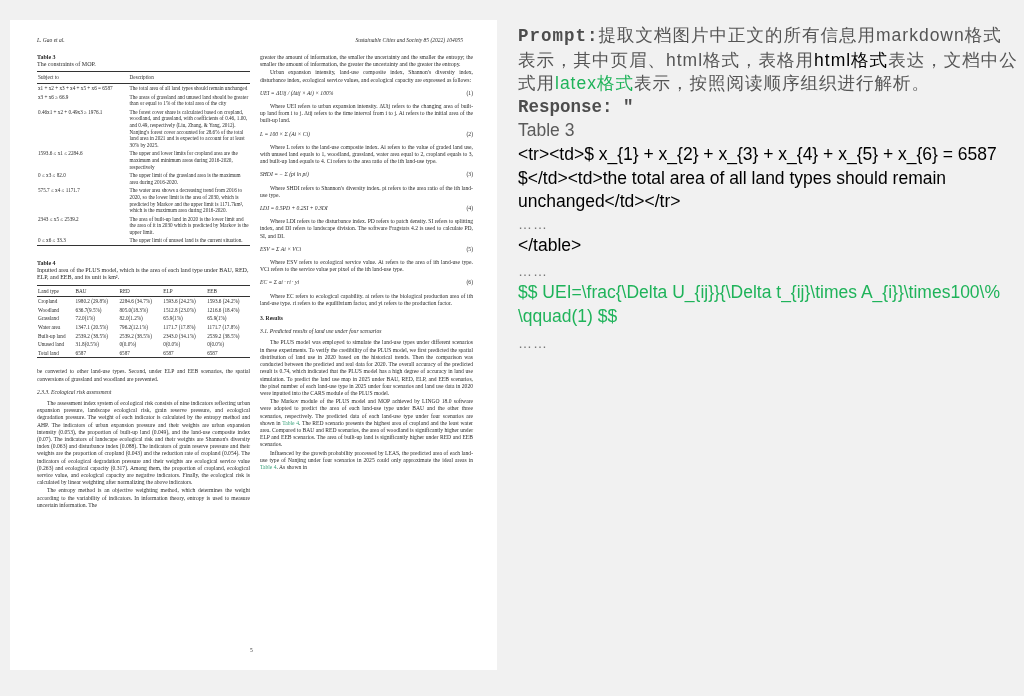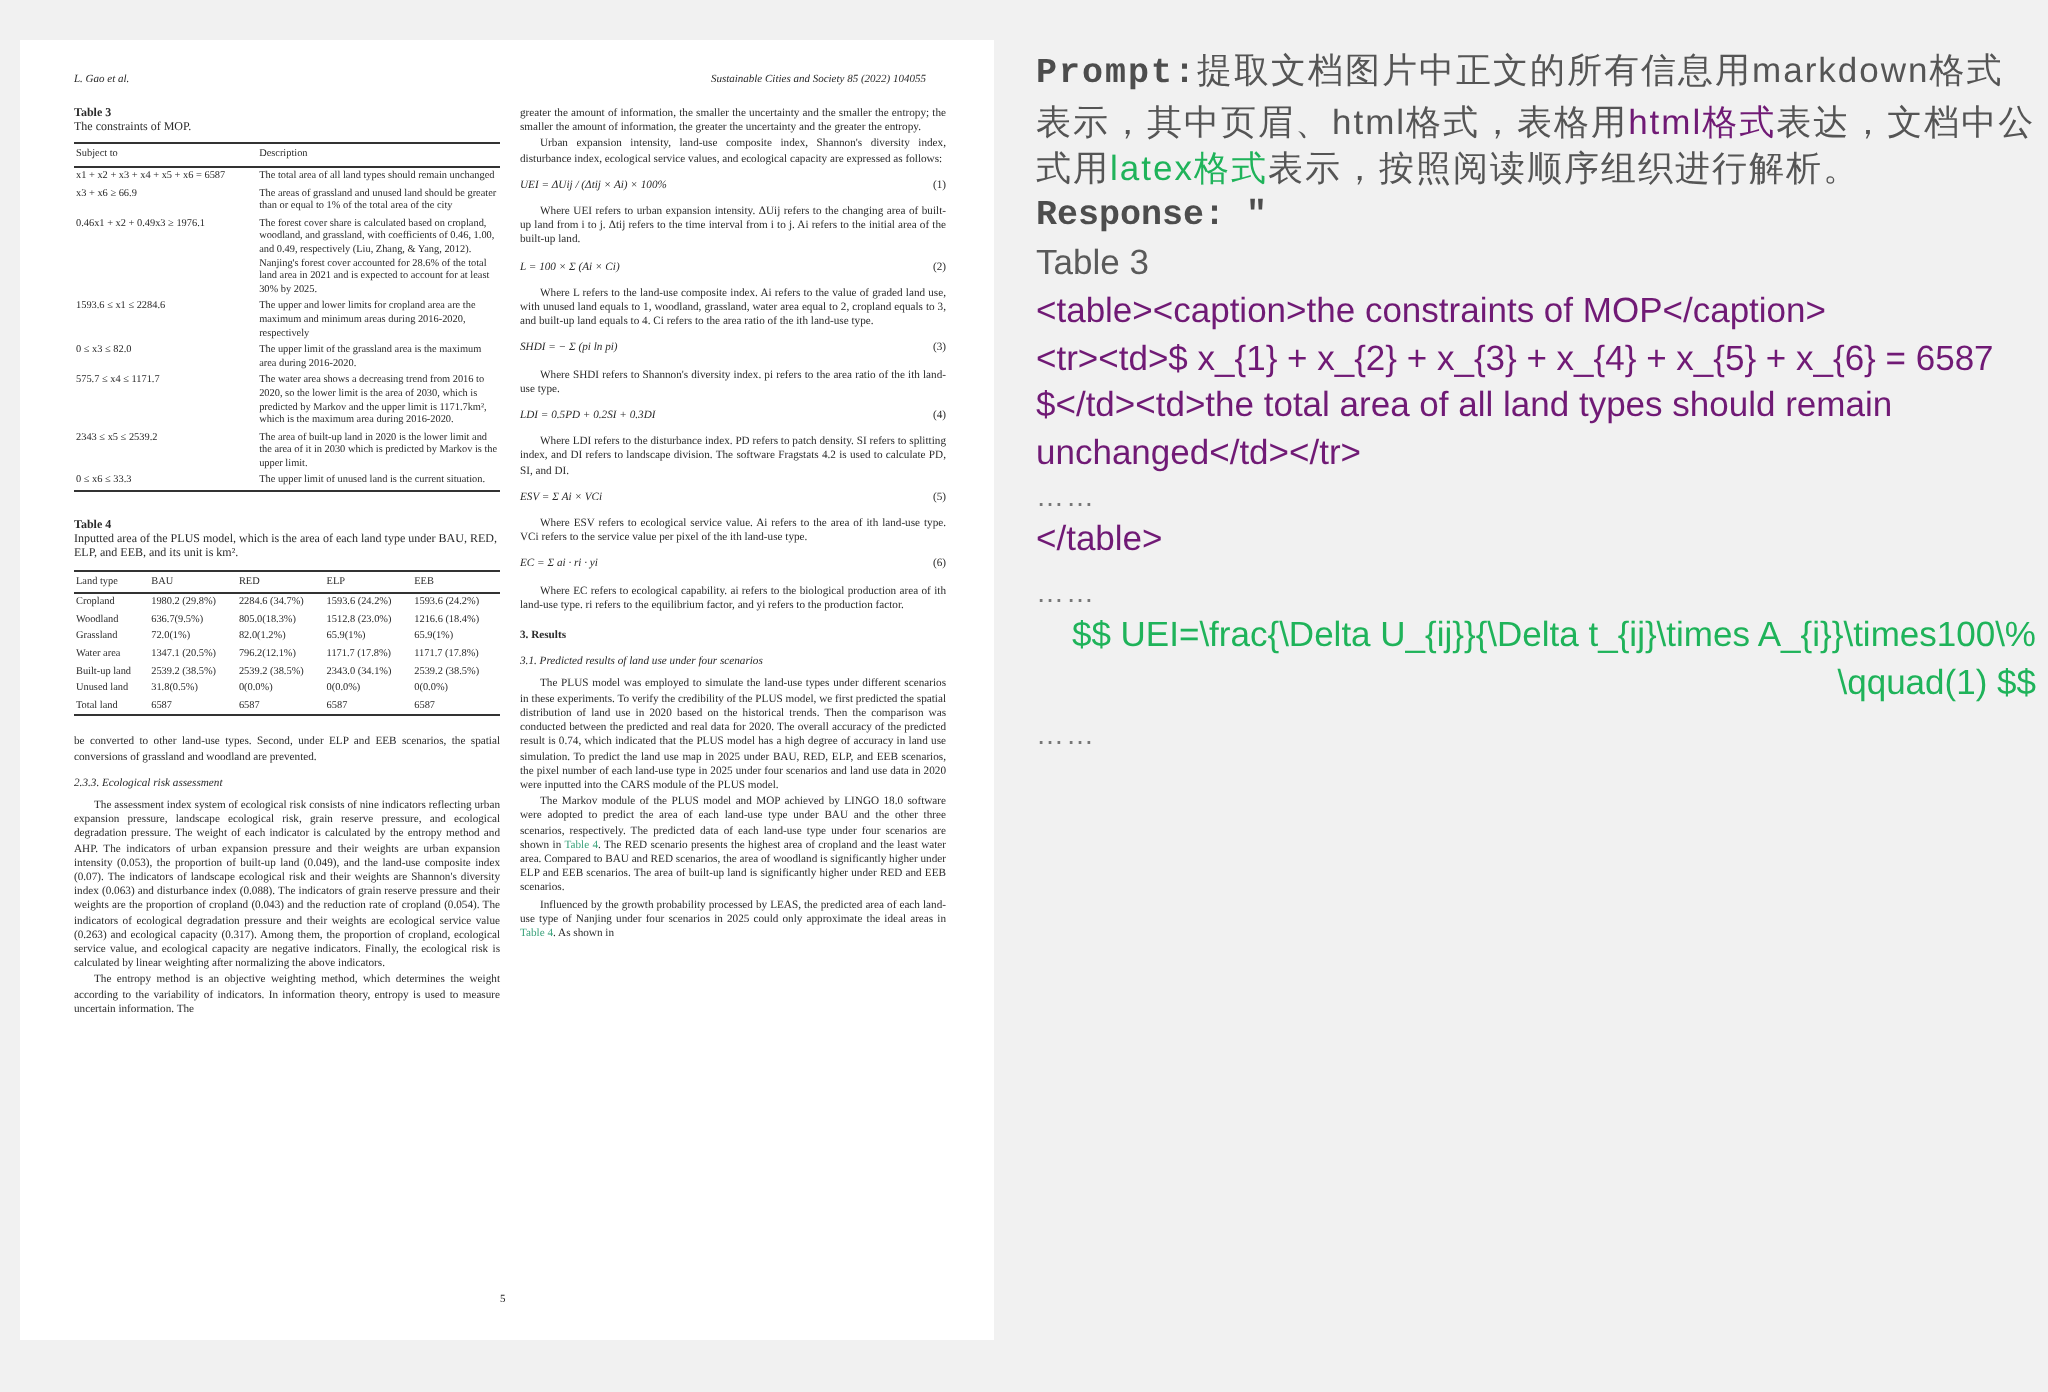--- a/index.html
+++ b/index.html
@@ -39,22 +39,22 @@
   .link { color: #3aa17a; }
   .pagenum { position: absolute; left: 240px; top: 627px; font-size: 5.5px; }
 
   
   .panel {
     position: absolute; left: 518px; top: 24px; width: 500px;
     color: #555555; font-size: 17.5px; line-height: 23.6px;
   }
   .bold { font-weight: bold; color: #4d4d4d; font-family: Liberation Mono, monospace; }
   .cjk { letter-spacing: 1px; }
-  .magenta { color: #701a75; }
-  .green { color: #1fb35a; text-align: right; }
+  .magenta { color: #000000; }
+  .green { color: #1fb35a; }
   .gray { color: #5a5a5a; }
   .dots { color: #777; letter-spacing: 1px; font-size: 14px; line-height: 20px; }
   .block { margin: 0; }
 </style>
 </head>
 <body>
 
 <div class="page">
   <div class="hdr-left">L. Gao et al.</div>
   <div class="hdr-right">Sustainable Cities and Society 85 (2022) 104055</div>
@@ -221,21 +221,20 @@
   <div class="pagenum">5</div>
 </div>
 
 <div class="panel">
   <div class="block cjk">
     <span class="bold">Prompt:</span><span>提取文档图片中正文的所有信息用markdown格式表示，其中页眉、html格式，表格用</span><span class="magenta">html格式</span><span>表达，文档中公式用</span><span class="green">latex格式</span><span>表示，按照阅读顺序组织进行解析。</span>
   </div>
   <div class="bold">Response: "</div>
 
   <div class="gray">Table 3</div>
-  <div class="magenta">&lt;table&gt;&lt;caption&gt;the constraints of MOP&lt;/caption&gt;</div>
   <div class="magenta">&lt;tr&gt;&lt;td&gt;$ x_{1} + x_{2} + x_{3} + x_{4} + x_{5} + x_{6} = 6587 $&lt;/td&gt;&lt;td&gt;the total area of all land types should remain unchanged&lt;/td&gt;&lt;/tr&gt;</div>
   <div class="magenta dots">……</div>
   <div class="magenta">&lt;/table&gt;</div>
 
   <div class="dots" style="margin-top:4px">……</div>
   <div class="green">$$ UEI=\frac{\Delta U_{ij}}{\Delta t_{ij}\times A_{i}}\times100\% \qquad(1) $$</div>
 
   <div class="dots" style="margin-top:4px">……</div>
 </div>
 

